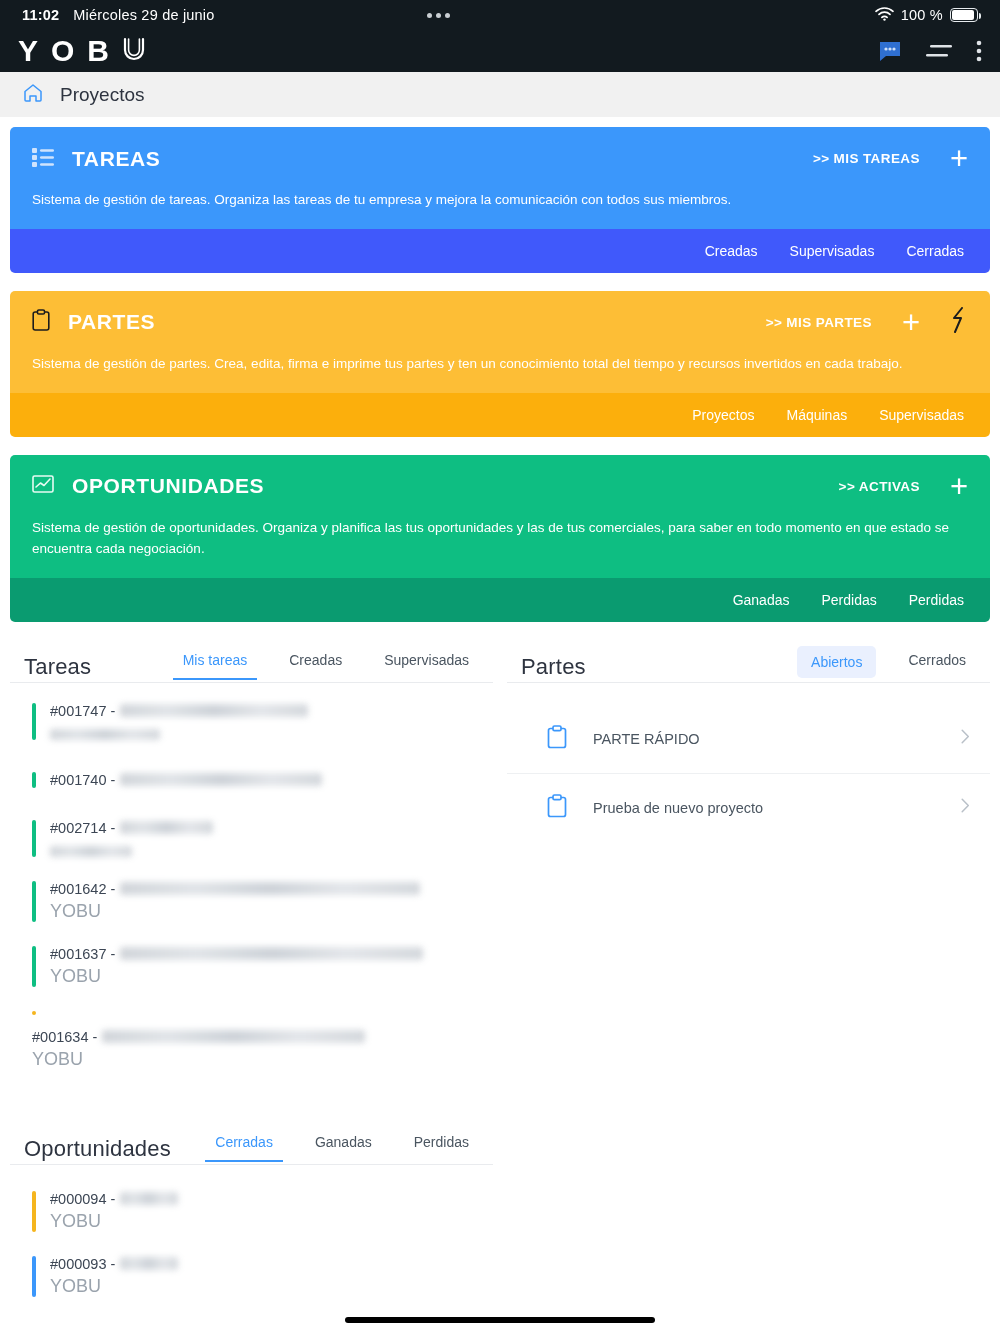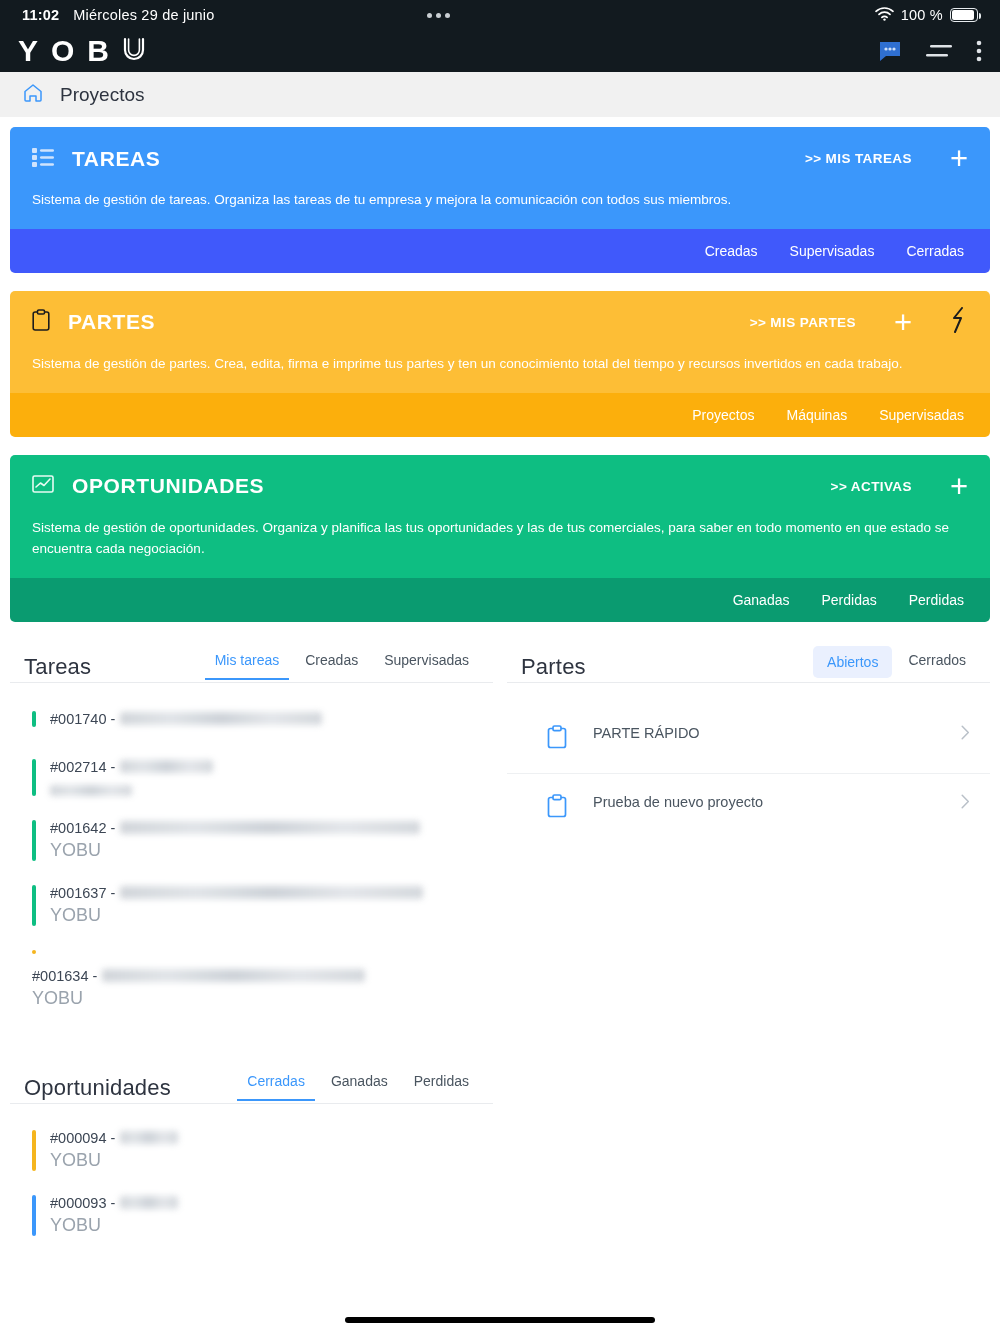--- a/index.html
+++ b/index.html
@@ -52,42 +52,42 @@
   }
   .breadcrumb .crumb-label { font-size: 19px; color:#2e3440; font-weight: 400; }
 
   
   .cards { padding: 10px 10px 0 10px; display:flex; flex-direction:column; gap: 18px; }
   .card { border-radius: 5px; overflow:hidden; color:#fff; }
   .card-main { padding: 16px 22px 18px 22px; }
   .card-top { display:flex; align-items:center; }
   .card-title-wrap { display:flex; align-items:center; gap: 18px; }
   .card-title { font-size: 21px; font-weight: 700; letter-spacing: .6px; }
-  .card-top-right { margin-left:auto; display:flex; align-items:center; gap: 38px; }
+  .card-top-right { margin-left:auto; display:flex; align-items:center; gap: 30px; }
   .card-link { font-size: 13.5px; font-weight: 600; letter-spacing: .4px; cursor:pointer; }
   .card-desc { margin-top: 16px; font-size: 13.5px; line-height: 1.55; max-width: 960px; }
   .card-foot { display:flex; align-items:center; justify-content:flex-end;
                gap: 32px; padding: 14px 26px; font-size: 14px; }
   .card-foot span { cursor:pointer; }
 
   .card-tareas .card-main { background:#3B97FB; }
   .card-tareas .card-foot { background:#4059FB; }
   .card-partes .card-main { background:#FDBE36; }
   .card-partes .card-foot { background:#FCAF0C; }
   .card-oport  .card-main { background:#0EBE82; }
   .card-oport  .card-foot { background:#0A9B70; }
 
   .plus { font-size: 31px; line-height: 1; font-weight: 300; cursor:pointer; }
 
   
   .panels { display:flex; padding: 24px 10px 0 10px; gap: 14px; }
   .panel { flex: 1 1 50%; min-width: 0; }
   .panel-head { display:flex; align-items:flex-end; padding: 0 14px 0 14px; }
   .panel-title { font-size: 22px; color:#2e3440; font-weight: 400; letter-spacing:.2px; }
-  .panel-tabs { margin-left:auto; display:flex; align-items:flex-end; gap: 6px; }
+  .panel-tabs { margin-left:auto; display:flex; align-items:flex-end; gap: 22px; }
   .tab {
     font-size: 14px; color:#4a5560; padding: 6px 10px 10px 10px; cursor:pointer;
     border-bottom: 2.5px solid transparent; white-space:nowrap;
   }
   .tab.active { color:#3B97FB; border-bottom-color:#3B97FB; }
   .tab.pill { background:#eaf0fe; color:#3B97FB; border-radius:5px; padding:8px 14px; border-bottom:none; margin-bottom:2px;}
   .panel-rule { height:1px; background:#e9ebee; margin-top: 2px; }
 
   .list { padding: 8px 0 0 0; }
   .list-item { display:flex; align-items:stretch; gap: 14px; padding: 10px 14px 10px 22px; cursor:pointer; }
@@ -95,21 +95,21 @@
   .li-body { display:flex; flex-direction:column; justify-content:center; gap:4px; min-width:0; flex:1;}
   .li-title { font-size: 14.5px; color:#3c4654; display:flex; align-items:center; gap:5px; white-space:nowrap;}
   .li-title .idnum { font-weight:400; }
   .li-sub { font-size: 18px; color:#9aa3ad; }
   .blur-bar { display:inline-block; height: 13px; border-radius: 2px;
               background: linear-gradient(90deg,#cfd3d8,#dfe3e7,#cbd0d6,#e2e5e9,#d2d6db);
               filter: blur(3.2px); opacity:.95; vertical-align: middle; }
   .blur-bar.sub { height: 11px; filter: blur(3.4px); margin-top: 6px; }
 
   
-  .p-item { display:flex; align-items:flex-start; padding: 20px 20px 20px 40px; cursor:pointer; }
+  .p-item { display:flex; align-items:center; padding: 20px 20px 20px 40px; cursor:pointer; }
   .p-item + .p-item { border-top: 1px solid #eef0f2; }
   .p-label { font-size: 14.5px; color:#4a5560; margin-left: 26px; }
   .chev { margin-left:auto; color:#b9c0c8; font-size: 16px; }
 
   .section-gap { height: 46px; }
 
   
   .home-indicator {
     position:absolute; left:50%; transform:translateX(-50%); bottom: 11px;
     width: 310px; height: 6px; border-radius: 3px; background:#000;
@@ -287,20 +287,30 @@
         <span class="panel-title">Tareas</span>
         <div class="panel-tabs">
           <span class="tab active">Mis tareas</span>
           <span class="tab">Creadas</span>
           <span class="tab">Supervisadas</span>
         </div>
       </div>
       <div class="panel-rule"></div>
 
       <div class="list">
+        <div class="list-item" style="padding-top:12px;padding-bottom:12px;">
+          <span class="accent" style="background:#0EBE82"></span>
+          <span class="li-body">
+            <span class="li-title">
+                <span class="idnum">#001747 -</span>
+              <span class="blur-bar" style="width:188px"></span>
+              </span>
+            <span class="blur-bar sub" style="width:110px"></span>
+          </span>
+        </div>
 
         <div class="list-item" style="padding-top:20px;padding-bottom:20px;">
           <span class="accent" style="background:#0EBE82"></span>
           <span class="li-body">
             <span class="li-title">
                 <span class="idnum">#001740 -</span>
               <span class="blur-bar" style="width:202px"></span>
               </span>
           </span>
         </div>

